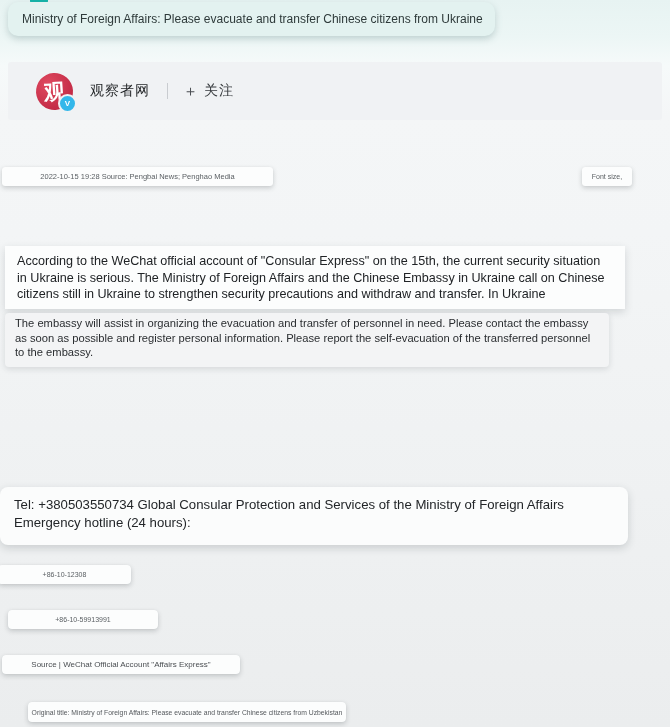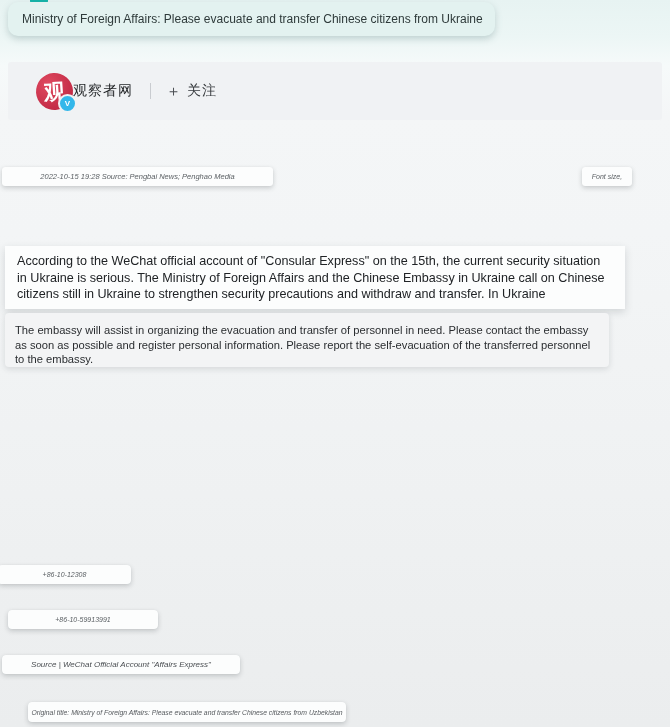--- a/index.html
+++ b/index.html
@@ -6,21 +6,21 @@
   body{font-family:"Liberation Sans","DejaVu Sans",sans-serif;}
   #screen{
     position:relative;width:670px;height:727px;overflow:hidden;
     background:linear-gradient(180deg,#e7f3f2 0%,#ecf6f5 5%,#f6fafa 9%,#f4f6f7 16%,#f3f5f6 32%,#f1f3f4 50%,#eff1f2 68%,#edeff0 84%,#ebedee 100%);
   }
   .abs{position:absolute;}
   .pill{
     background:#fcfdfd;border-radius:4px;
     box-shadow:0 2px 5px rgba(40,50,55,.22),0 0 1px rgba(0,0,0,.08);
     color:#5b6064;display:flex;align-items:center;justify-content:center;
-    text-align:center;white-space:nowrap;font-style:italic;
+    text-align:center;white-space:nowrap;
   }
   
   .tab-indicator{left:30px;top:0;width:18px;height:6px;background:#14b3a8;border-radius:0 0 5px 5px;}
   .title-bar{
     left:8px;top:2px;width:487px;height:34px;background:#e3f2f0;border-radius:10px;
     box-shadow:0 3px 7px rgba(90,125,125,.30);display:flex;align-items:center;
     padding-left:14px;box-sizing:border-box;font-size:12px;color:#2e3a3a;white-space:nowrap;
   }
   
   .publisher-card{
@@ -32,36 +32,36 @@
     width:37px;height:37px;border-radius:50%;
     background:radial-gradient(circle at 35% 30%,#e04a60,#c22a45 75%);
     display:flex;align-items:center;justify-content:center;
     color:#fff;font-weight:bold;font-size:21px;transform:rotate(-4deg);
   }
   .v-badge{
     position:absolute;right:-4px;bottom:-3px;width:15px;height:15px;border-radius:50%;
     background:#33b7ea;border:2px solid #f0f2f4;color:#fff;font-size:8px;font-weight:bold;
     display:flex;align-items:center;justify-content:center;
   }
-  .publisher-name{font-size:14px;color:#1f2224;letter-spacing:1px;cursor:pointer;}
+  .publisher-name{margin-left:17px;font-size:14px;color:#1f2224;letter-spacing:1px;cursor:pointer;}
   .vdivider{width:1px;height:16px;background:#c9ccd0;margin:0 15px 0 17px;}
   .follow-btn{display:flex;align-items:center;font-size:14px;color:#35393c;letter-spacing:1px;cursor:pointer;}
   .follow-btn .plus{font-size:15px;margin-right:5px;color:#4a4e52;}
   
   .date-pill{left:2px;top:167px;width:271px;height:19px;font-size:7.5px;border-radius:3px;}
   .fontsize-pill{left:582px;top:167px;width:50px;height:19px;font-size:7px;border-radius:3px;cursor:pointer;}
   
   .para-card1{
     left:5px;top:246px;width:620px;height:63px;background:#fcfdfd;border-radius:0;
     box-shadow:0 3px 8px rgba(40,50,55,.16);padding:7px 12px;box-sizing:border-box;
     font-size:12.6px;line-height:16.6px;color:#202326;
   }
   .para-card2{
     left:5px;top:313px;width:604px;height:54px;background:#f3f4f5;border-radius:4px;
-    box-shadow:0 2px 6px rgba(40,50,55,.14);padding:10px 10px;box-sizing:border-box;
+    box-shadow:0 2px 6px rgba(40,50,55,.14);padding:3px 10px;box-sizing:border-box;
     font-size:11.2px;line-height:14.6px;color:#2a2d30;
   }
   .embed-box{
     left:12px;top:383px;width:616px;height:84px;background:#fdfdfd;
     border:1.5px solid #474747;box-sizing:border-box;
   }
   .embed-pill-1{position:absolute;left:20px;top:12px;width:278px;height:20px;font-size:8px;color:#4a4e52;}
   .embed-pill-2{position:absolute;left:28px;top:45px;width:352px;height:18px;font-size:7.5px;color:#55595d;}
   .tel-card{
     left:0;top:487px;width:628px;height:58px;background:#fbfcfc;border-radius:8px;
@@ -101,20 +101,21 @@
 
   <div class="abs pill date-pill">2022-10-15 19:28 Source: Pengbai News; Penghao Media</div>
 
   <div class="abs pill fontsize-pill">Font size,</div>
 
   <div class="abs para-card1">According to the WeChat official account of "Consular Express" on the 15th, the current security situation in Ukraine is serious. The Ministry of Foreign Affairs and the Chinese Embassy in Ukraine call on Chinese citizens still in Ukraine to strengthen security precautions and withdraw and transfer. In Ukraine</div>
 
   <div class="abs para-card2">The embassy will assist in organizing the evacuation and transfer of personnel in need. Please contact the embassy as soon as possible and register personal information. Please report the self-evacuation of the transferred personnel to the embassy.</div>
 
 
+  <div class="abs tel-card">Tel: +380503550734 Global Consular Protection and Services of the Ministry of Foreign Affairs Emergency hotline (24 hours):</div>
 
   <div class="abs clipped-marks">, . , . , .</div>
 
   <div class="abs pill phone-pill-1">+86-10-12308</div>
 
   <div class="abs pill phone-pill-2">+86-10-59913991</div>
 
   <div class="abs pill source-pill">Source | WeChat Official Account "Affairs Express"</div>
 
   <div class="abs pill original-pill">Original title: Ministry of Foreign Affairs: Please evacuate and transfer Chinese citizens from Uzbekistan</div>

